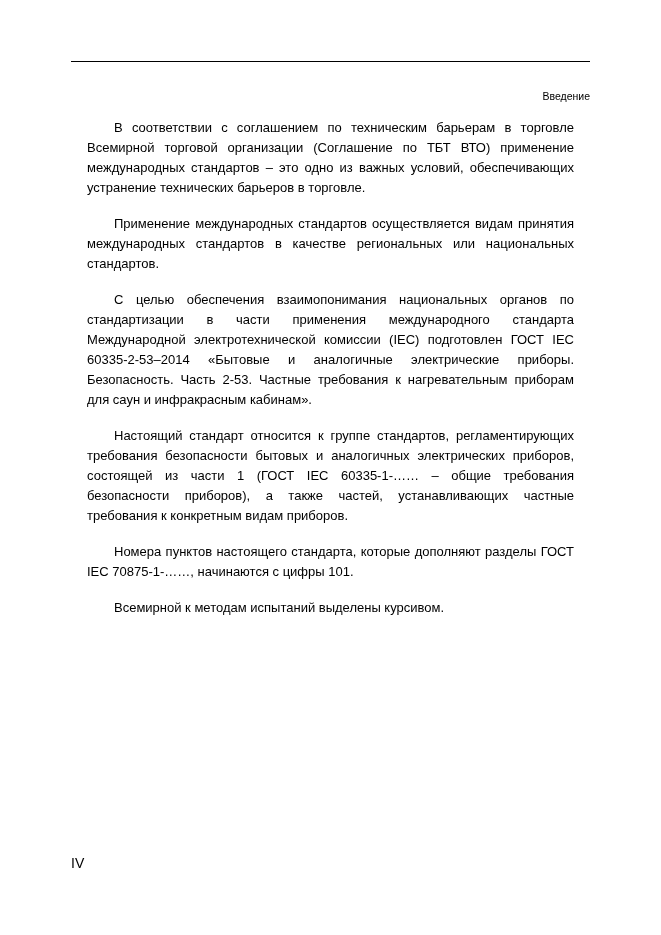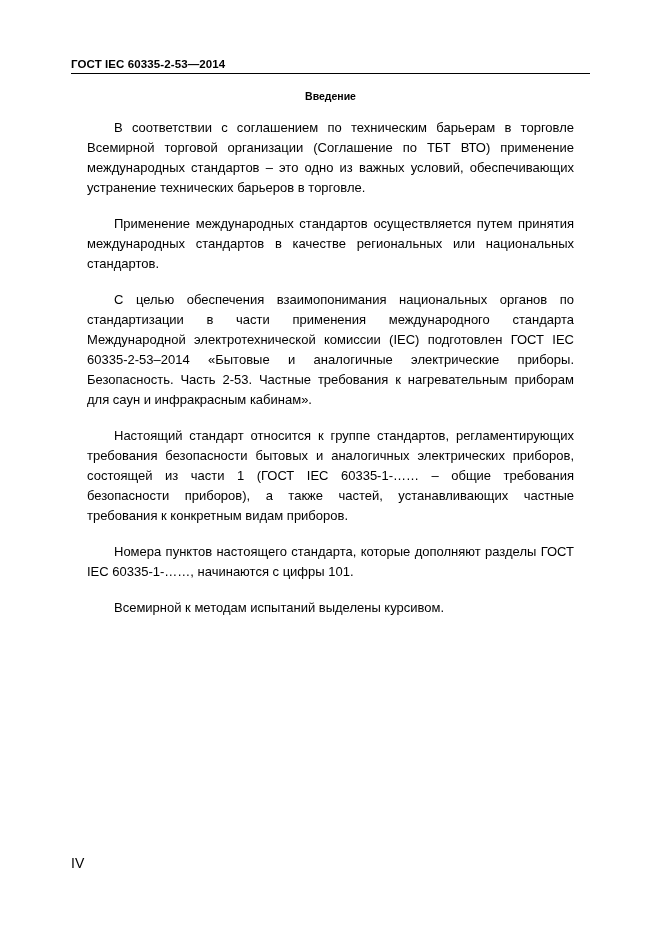--- a/index.html
+++ b/index.html
@@ -40,23 +40,23 @@
     border-bottom: 1.2px solid #000000;
     width: 519px;
   }
   .content {
     position: absolute;
     left: 71px;
     top: 86px;
     width: 519px;
   }
   .section-title {
-    text-align: center;
+    text-align: right;
     font-size: 10.5px;
-    font-weight: bold;
+    font-weight: normal;
     margin-top: 4px;
     margin-bottom: 13px;
   }
   p.para {
     font-size: 13px;
     line-height: 20px;
     margin: 16px;
     text-align: justify;
     text-indent: 27px;
     hyphens: manual;
@@ -68,32 +68,31 @@
     font-size: 14px;
     font-weight: normal;
   }
 </style>
 </head>
 <body>
 
 <div class="page">
 
   <div class="header">
-    <div class="header-title">ГОСТ IEC 60335-2-53—2014</div>
     <div class="header-rule"></div>
   </div>
 
   <div class="content">
 
     <div class="section-title">Введение</div>
 
     <p class="para">В соответствии с соглашением по техническим барьерам в торговле Всемирной торговой орга­низации (Соглашение по ТБТ ВТО) применение международных стандартов – это одно из важных условий, обеспечивающих устранение технических барьеров в торговле.</p>
-    <p class="para">Применение международных стандартов осуществляется путем принятия международных стандартов в качестве региональных или национальных стандартов.</p>
+    <p class="para">Применение международных стандартов осуществляется видам принятия международных стандартов в качестве региональных или национальных стандартов.</p>
     <p class="para">С целью обеспечения взаимопонимания национальных органов по стандартизации в части применения международного стандарта Международной электротехнической комиссии (IEC) подго­товлен ГОСТ IEC 60335-2-53–2014 «Бытовые и аналогичные электрические приборы. Безопасность. Часть 2-53. Частные требования к нагревательным приборам для саун и инфракрасным кабинам».</p>
     <p class="para">Настоящий стандарт относится к группе стандартов, регламентирующих требования безопас­ности бытовых и аналогичных электрических приборов, состоящей из части 1 (ГОСТ IEC 60335-1-…… – общие требования безопасности приборов), а также частей, устанавливающих частные требования к конкретным видам приборов.</p>
-    <p class="para">Номера пунктов настоящего стандарта, которые дополняют разделы ГОСТ IEC 60335-1-……, начинаются с цифры 101.</p>
+    <p class="para">Номера пунктов настоящего стандарта, которые дополняют разделы ГОСТ IEC 70875-1-……, начинаются с цифры 101.</p>
     <p class="para">Всемирной к методам испытаний выделены курсивом.</p>
 
   </div>
 
   <div class="folio">IV</div>
 
 </div>
 
 </body></html>

